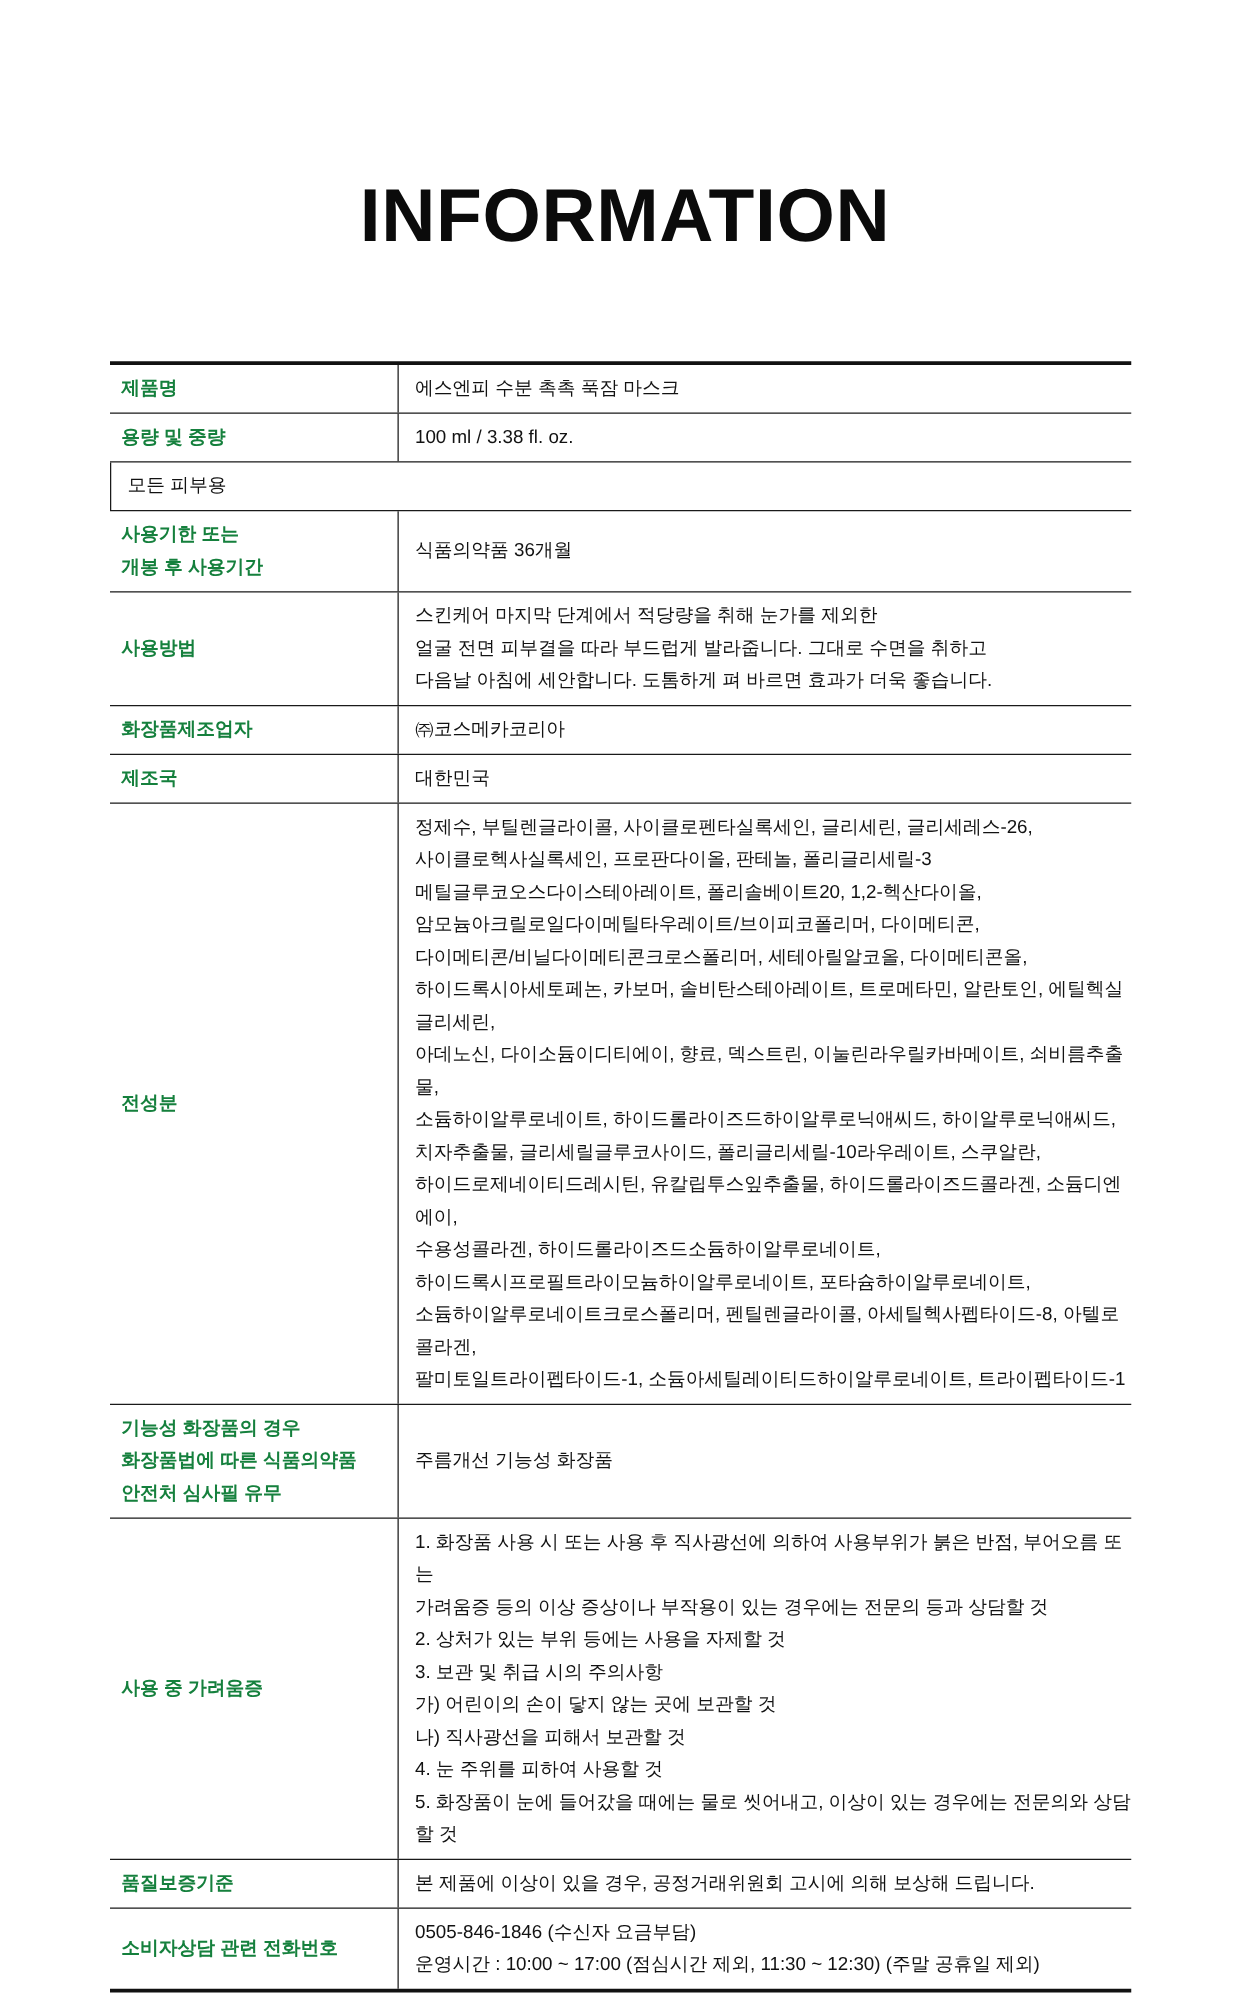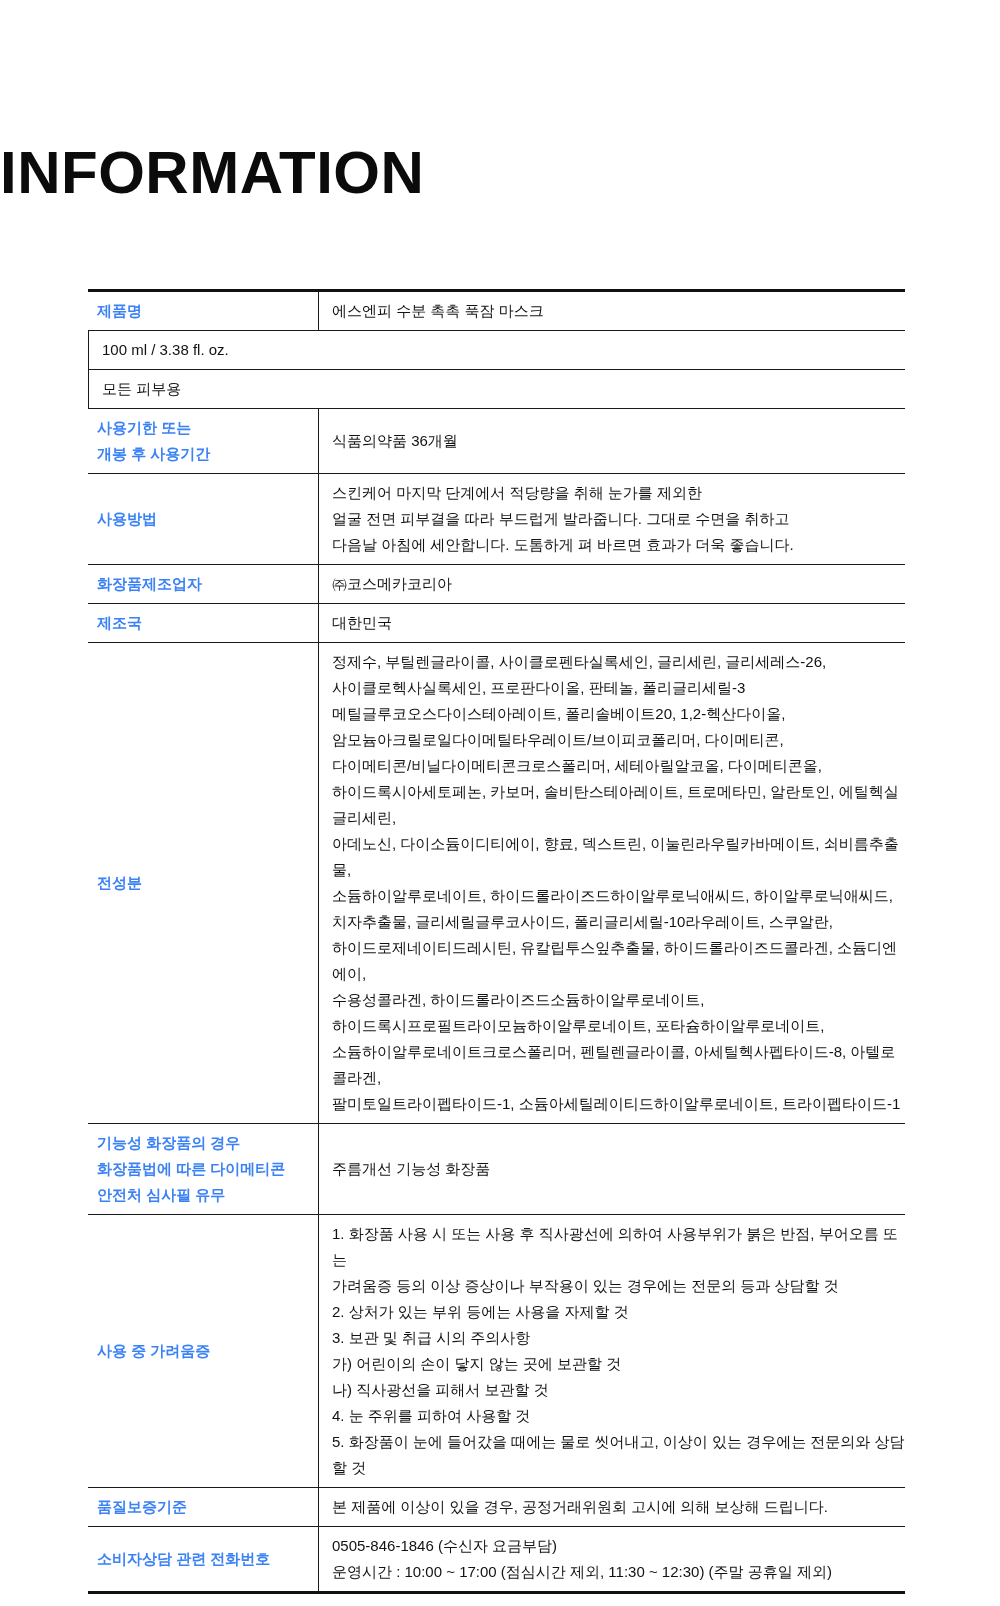--- a/index.html
+++ b/index.html
@@ -11,20 +11,21 @@
     width: 1000px;
     min-height: 1606px;
     font-family: "Liberation Sans", sans-serif;
     color: #121212;
     box-sizing: border-box;
     padding-bottom: 140px;
   }
   .title {
     margin: 0;
     padding-top: 143px;
+    text-align: center;
     font-size: 60px;
     font-weight: 700;
     line-height: 1;
     letter-spacing: 0.5px;
     color: #0b0b0b;
   }
   .info-table {
     margin: 86px 95px 0 88px;
     border-top: 3px solid #111111;
     border-bottom: 3px solid #111111;
@@ -41,21 +42,21 @@
     flex: 0 0 230px;
     width: 230px;
     box-sizing: border-box;
     padding: 6px 10px 6px 9px;
     font-size: 15px;
     font-weight: 700;
     line-height: 26px;
     white-space: pre-line;
     display: flex;
     align-items: center;
-    color: #3b82f6;
+    color: #15803d;
   }
   .cell-value {
     flex: 1 1 auto;
     box-sizing: border-box;
     border-left: 1px solid #1a1a1a;
     padding: 6px 0 6px 13px;
     font-size: 15px;
     font-weight: 400;
     line-height: 26px;
     white-space: pre-line;
@@ -70,20 +71,21 @@
 <div class="page">
   <h1 class="title">INFORMATION</h1>
 
   <div class="info-table">
   <div class="row">
     <div class="cell-label">제품명</div>
     <div class="cell-value">에스엔피 수분 촉촉 푹잠 마스크</div>
   </div>
 
   <div class="row">
+    <div class="cell-label">용량 및 중량</div>
     <div class="cell-value">100 ml / 3.38 fl. oz.</div>
   </div>
 
   <div class="row">
     <div class="cell-value">모든 피부용</div>
   </div>
 
   <div class="row">
     <div class="cell-label">사용기한 또는
 개봉 후 사용기간</div>
@@ -121,21 +123,21 @@
 치자추출물, 글리세릴글루코사이드, 폴리글리세릴-10라우레이트, 스쿠알란,
 하이드로제네이티드레시틴, 유칼립투스잎추출물, 하이드롤라이즈드콜라겐, 소듐디엔에이,
 수용성콜라겐, 하이드롤라이즈드소듐하이알루로네이트,
 하이드록시프로필트라이모늄하이알루로네이트, 포타슘하이알루로네이트,
 소듐하이알루로네이트크로스폴리머, 펜틸렌글라이콜, 아세틸헥사펩타이드-8, 아텔로콜라겐,
 팔미토일트라이펩타이드-1, 소듐아세틸레이티드하이알루로네이트, 트라이펩타이드-1</div>
   </div>
 
   <div class="row">
     <div class="cell-label">기능성 화장품의 경우
-화장품법에 따른 다이메티콘
+화장품법에 따른 식품의약품
 안전처 심사필 유무</div>
     <div class="cell-value">주름개선 기능성 화장품</div>
   </div>
 
   <div class="row">
     <div class="cell-label">사용 중 가려움증</div>
     <div class="cell-value">1. 화장품 사용 시 또는 사용 후 직사광선에 의하여 사용부위가 붉은 반점, 부어오름 또는
 가려움증 등의 이상 증상이나 부작용이 있는 경우에는 전문의 등과 상담할 것
 2. 상처가 있는 부위 등에는 사용을 자제할 것
 3. 보관 및 취급 시의 주의사항

